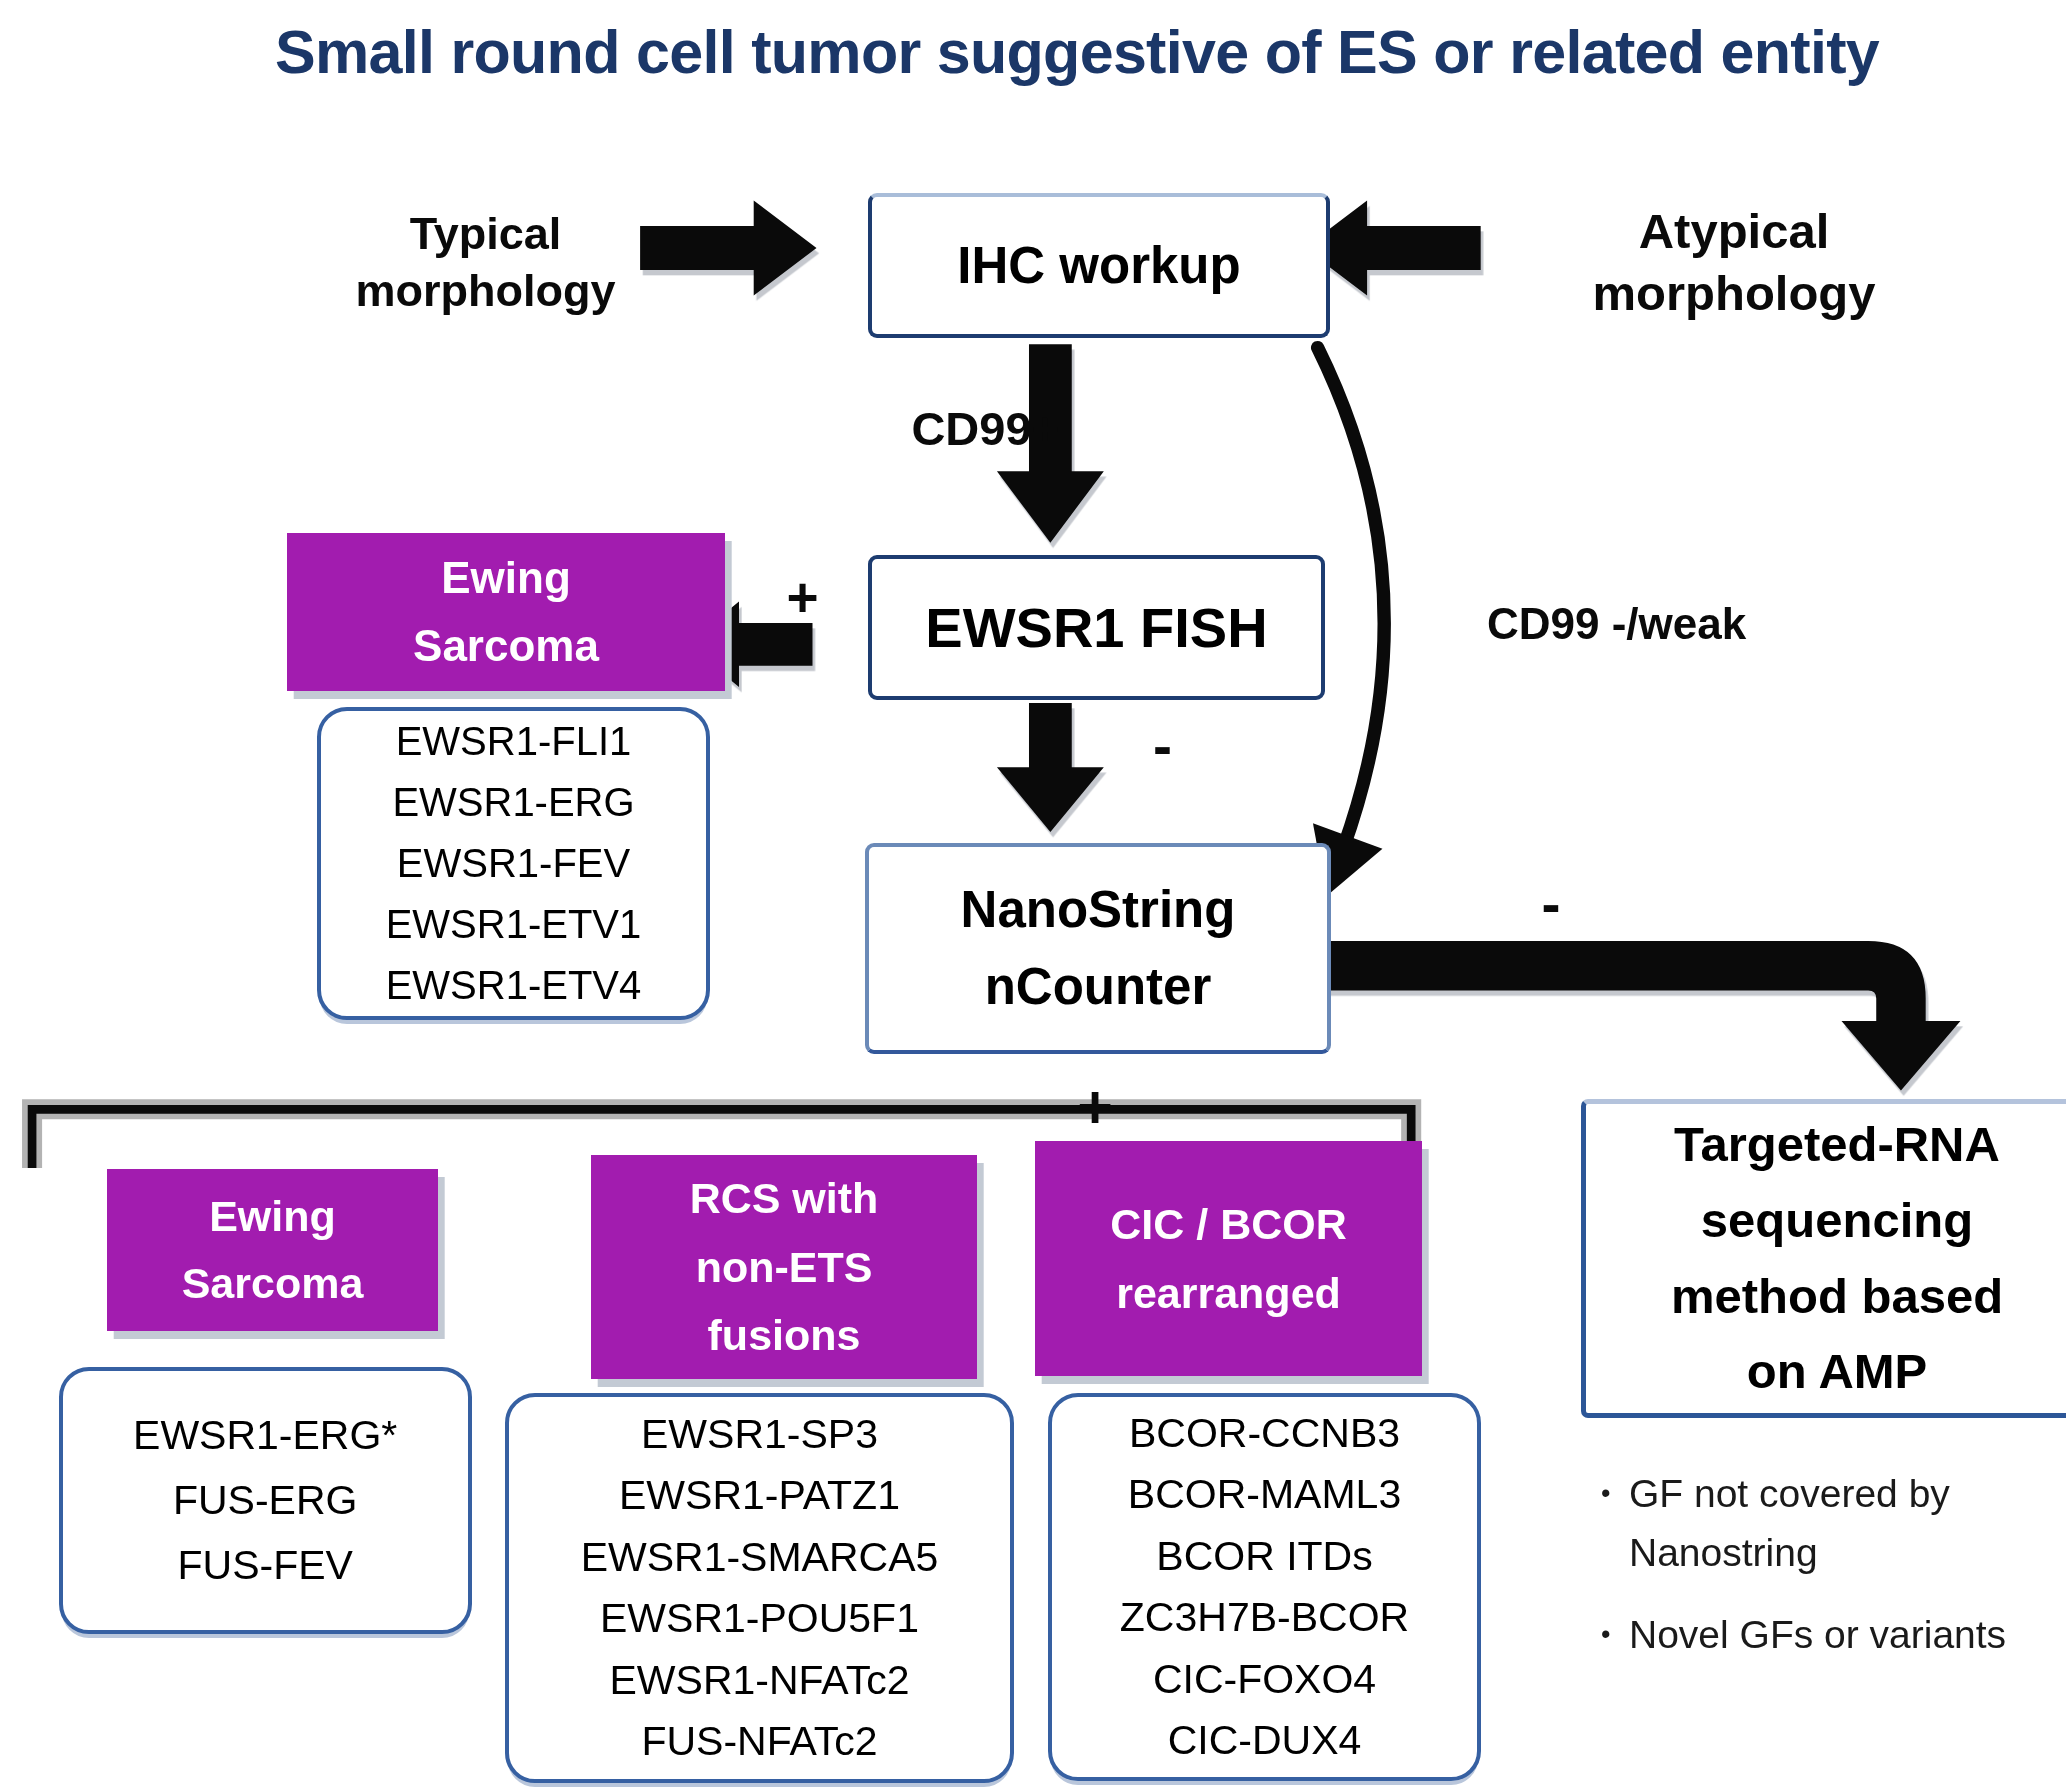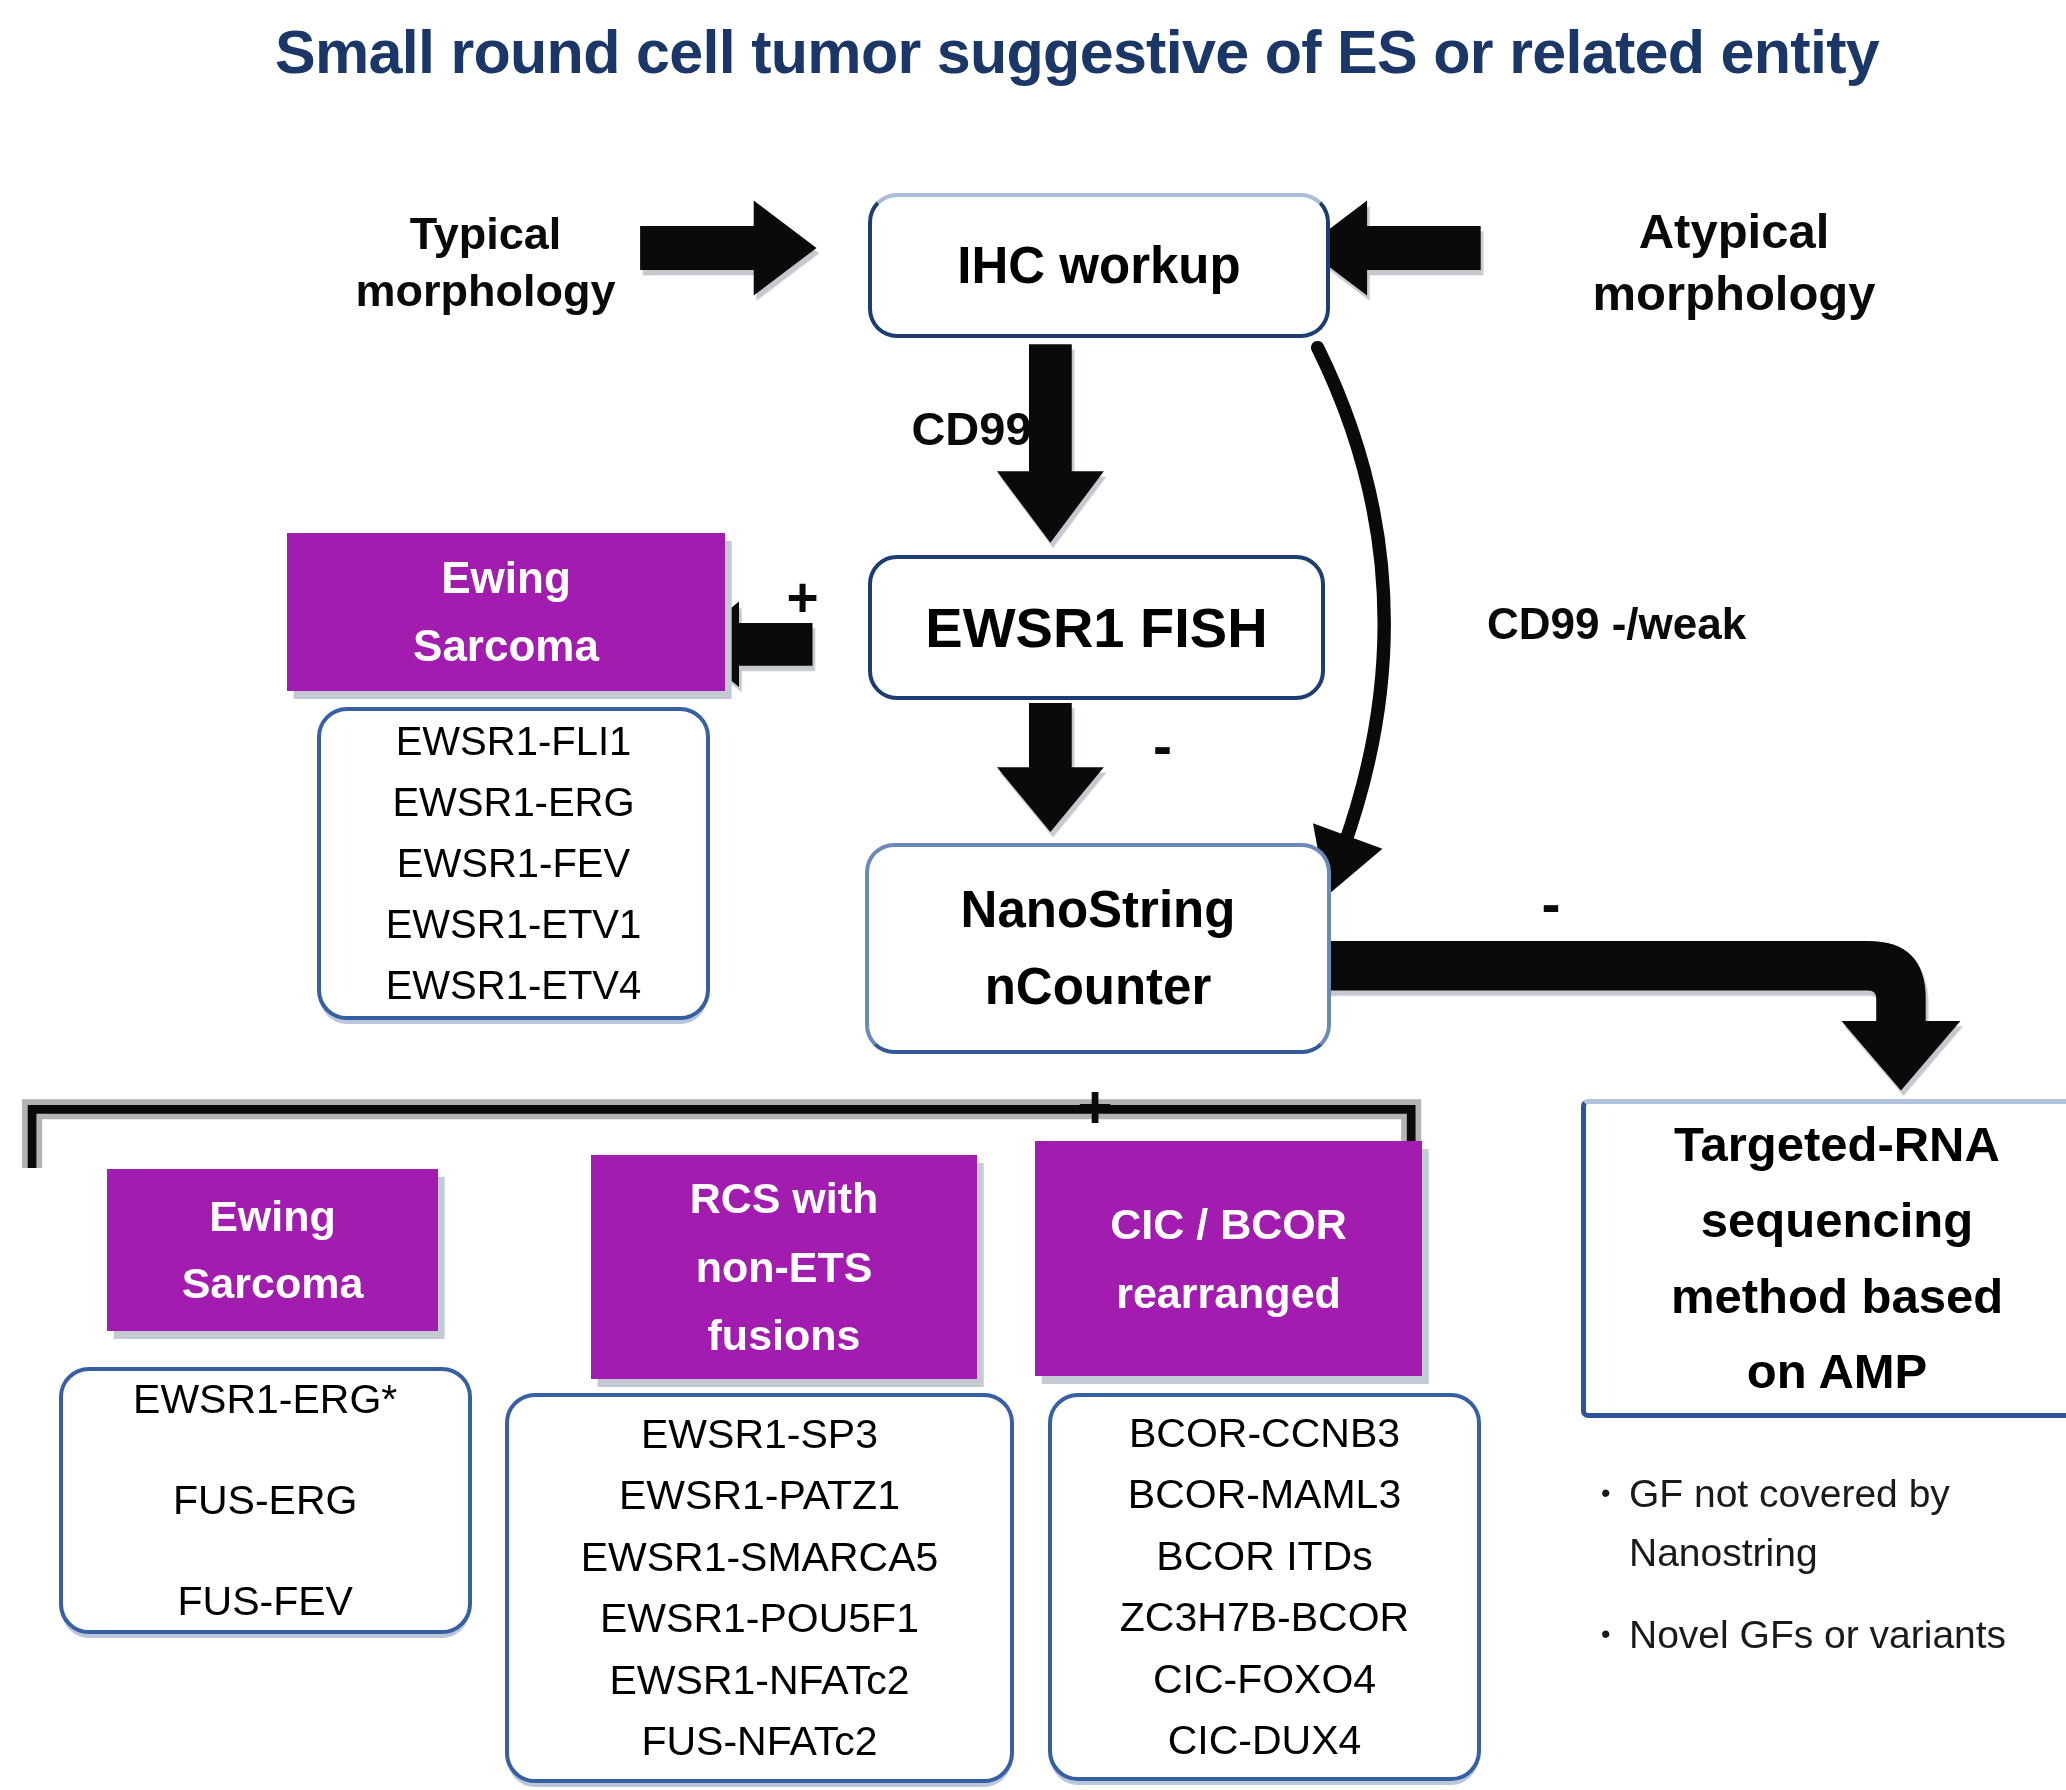--- a/index.html
+++ b/index.html
@@ -7,21 +7,21 @@
               font-family:"Liberation Sans", sans-serif; }
   #canvas { position:relative; width:2066px; height:1791px; background:#ffffff; overflow:hidden; }
   .abs { position:absolute;margin-left:44px; }
   .ctr { display:flex; align-items:center; justify-content:center; text-align:center; }
   .pre { white-space:pre-line; }
   .bold { font-weight:700; }
 
   .title { width:2066px; text-align:center; color:#1b3768; font-weight:700;
            font-size:61px; letter-spacing:-0.7px; }
 
-  .whitebox { background:#ffffff; border:4.7px solid #1d3c70; border-radius:29px;
+  .whitebox { background:#ffffff; border:4.7px solid #1d3c70; border-radius:9px;
               color:#000; font-weight:700; }
   .ihc   { border-top-color:#a9bdd9; }
   .ns    { border-color:#6b8ab8; border-bottom-color:#33589b; }
   .trna  { border-color:#2c5697; border-top-color:#b4c3dc; border-width:5.3px; border-radius:7px; }
 
   .darkbox { background:#a21caf; color:#ffffff; font-weight:700;
              box-shadow:6.7px 8px 0 #c3cad4; }
 
   .listbox { background:#ffffff; border:4px solid #3660a2; border-radius:30px;
              color:#000; display:flex; flex-direction:column; justify-content:center;
@@ -100,21 +100,21 @@
   <div class="abs ctr darkbox pre" style="left:63px; top:1169px; width:331px; height:162px; font-size:43px; line-height:1.55;">Ewing
 Sarcoma</div>
 
   <div class="abs ctr darkbox pre" style="left:547px; top:1155px; width:386px; height:224px; font-size:43px; line-height:1.6;">RCS with
 non-ETS
 fusions</div>
 
   <div class="abs ctr darkbox pre" style="left:991px; top:1141px; width:387px; height:235px; font-size:43px; line-height:1.6;">CIC / BCOR
 rearranged</div>
 
-  <div class="abs listbox" style="left:14.7px; top:1367px; width:413px; height:267px; font-size:41px; line-height:1.58;gap:36px;">
+  <div class="abs listbox" style="left:14.7px; top:1367px; width:413px; height:267px; font-size:41px; line-height:1.58;">
     <div>EWSR1-ERG*</div>
     <div>FUS-ERG</div>
     <div>FUS-FEV</div>
   </div>
 
   <div class="abs listbox" style="left:461px; top:1393px; width:509px; height:390px; font-size:41px; line-height:1.5;">
     <div>EWSR1-SP3</div>
     <div>EWSR1-PATZ1</div>
     <div>EWSR1-SMARCA5</div>
     <div>EWSR1-POU5F1</div>

